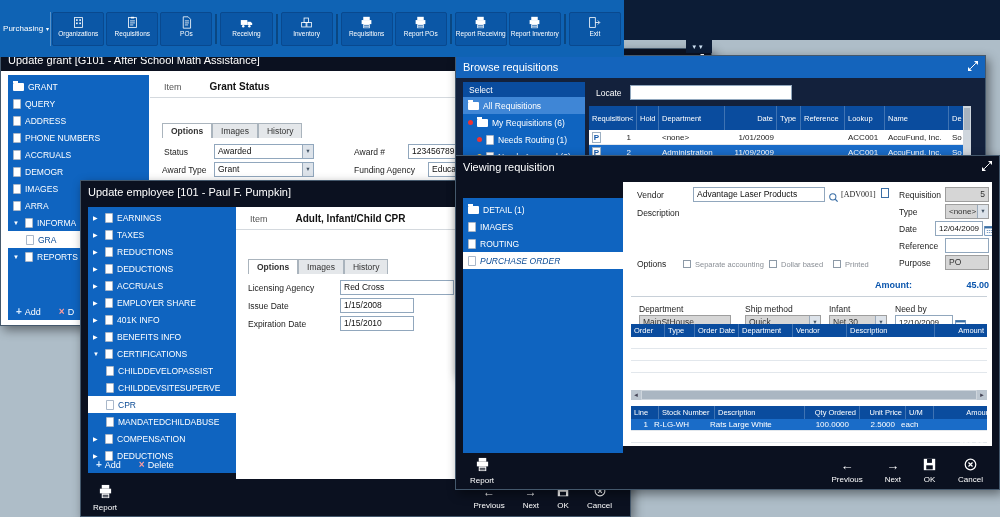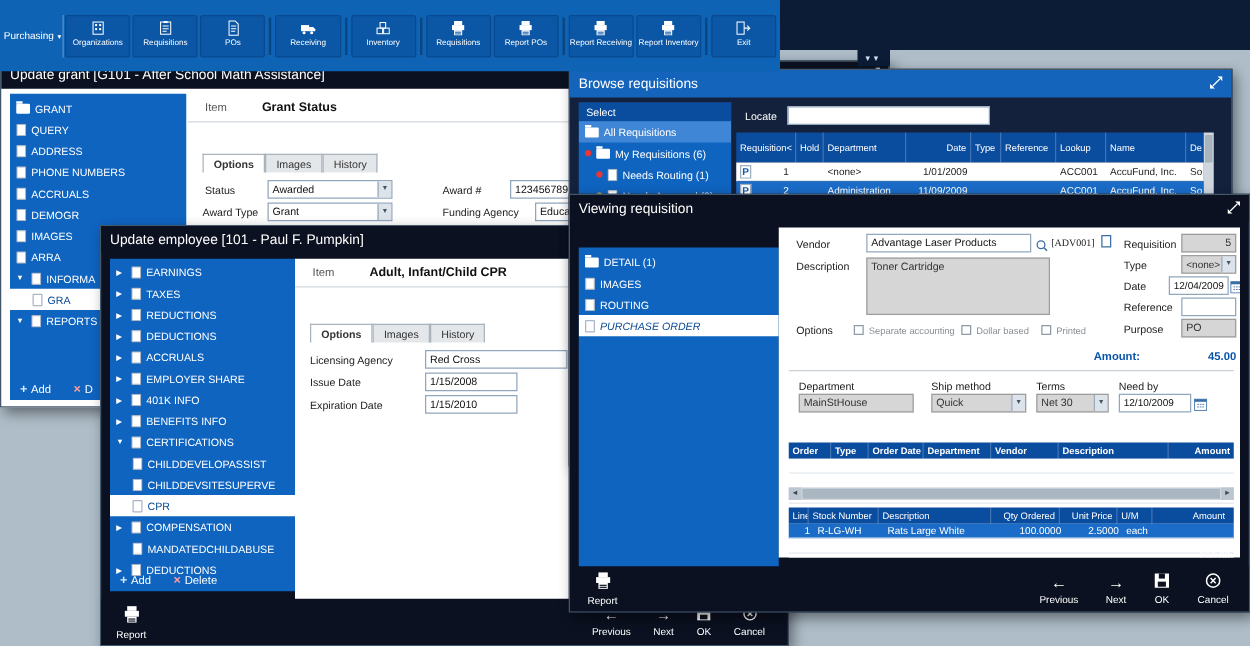--- a/index.html
+++ b/index.html
@@ -314,28 +314,28 @@
           <span>CHILDDEVELOPASSIST</span>
         </div>
       <div class="sitem child">
           <span class="i-doc"></span>
           <span>CHILDDEVSITESUPERVE</span>
         </div>
       <div class="sitem child sel">
           <span class="i-doc"></span>
           <span>CPR</span>
         </div>
+      <div class="sitem child">
+          <span class="i-doc"></span>
+          <span>MANDATEDCHILDABUSE</span>
+        </div>
       <div class="sitem">
           <span class="tri">▶</span>
           <span class="i-doc"></span>
           <span>COMPENSATION</span>
-        </div>
-      <div class="sitem child">
-          <span class="i-doc"></span>
-          <span>MANDATEDCHILDABUSE</span>
         </div>
       <div class="sitem">
           <span class="tri">▶</span>
           <span class="i-doc"></span>
           <span>DEDUCTIONS</span>
         </div>
       <div class="addrow">
         <span><span class="plus">+</span><span>Add</span></span>
         <span><span class="xdel">×</span><span>Delete</span></span>
       </div>
@@ -528,21 +528,20 @@
       <span class="r" style="left:205px;top:7px;"><svg width="11" height="11" viewBox="0 0 16 16">
             <circle cx="7" cy="7" r="4.5" fill="none" stroke="#3a6ea5" stroke-width="1.5"></circle>
             <path d="M10.5 10.5L14 14" stroke="#3a6ea5" stroke-width="1.8"></path>
           </svg></span>
       <span class="lb" style="left:218px;top:8px;font-size:8px;font-family:Liberation Serif, serif;">[ADV001]</span>
       <span class="r" style="left:258px;top:6px;width:8px;height:10px;background:#fff;border:1px solid #3a6ea5;"></span>
       <span class="lb" style="left:276px;top:8px;">Requisition</span>
       <div class="fw fg num" style="left:322px;top:5px;width:44px;text-align:right;"><span>5</span></div>
 
       <span class="lb" style="left:14px;top:26px;">Description</span>
-      <div class="fw fg" style="left:70px;top:24px;width:147px;height:46px;line-height:12px;"><span>Toner Cartridge</span></div>
 
       <span class="lb" style="left:276px;top:25px;">Type</span>
       <div class="fw fg" style="left:322px;top:22px;width:44px;padding-right:12px;font-size:8px;"><span>&lt;none&gt;</span><span class="arrbox">▼</span></div>
       <span class="lb" style="left:276px;top:42px;">Date</span>
       <div class="fw" style="left:312px;top:39px;width:48px;font-size:8px;"><span>12/04/2009</span></div>
       <span class="r" style="left:361px;top:40px;"><svg width="11" height="11" viewBox="0 0 16 16">
             <rect x="1" y="2" width="14" height="13" fill="#fff" stroke="#3a6ea5"></rect>
             <rect x="1" y="2" width="14" height="3" fill="#3a6ea5"></rect>
             <path d="M4 8h2M7 8h2M10 8h2M4 11h2M7 11h2M10 11h2" stroke="#3a6ea5"></path>
           </svg></span>
@@ -560,31 +559,31 @@
       <div class="fw fg" style="left:322px;top:73px;width:44px;"><span>PO</span></div>
 
       <span class="blue-amt r" style="left:252px;top:98px;">Amount:</span>
       <span class="blue-amt r" style="left:310px;top:98px;width:56px;text-align:right;">45.00</span>
       <div class="r" style="left:8px;top:114px;width:356px;border-top:1px solid #c8d0d8;"></div>
 
       <span class="lb" style="left:16px;top:122px;">Department</span>
       <div class="fw fg" style="left:16px;top:133px;width:92px;"><span>MainStHouse</span></div>
       <span class="lb" style="left:122px;top:122px;">Ship method</span>
       <div class="fw fg" style="left:122px;top:133px;width:76px;padding-right:12px;"><span>Quick</span><span class="arrbox">▼</span></div>
-      <span class="lb" style="left:206px;top:122px;">Terms</span>
+      <span class="lb" style="left:206px;top:122px;">Infant</span>
       <div class="fw fg" style="left:206px;top:133px;width:58px;padding-right:0;"><span>Net 30</span><span class="arrbox">▼</span></div>
       <span class="lb" style="left:272px;top:122px;">Need by</span>
       <div class="fw" style="left:272px;top:133px;width:58px;font-size:8px;"><span>12/10/2009</span></div>
       <span class="r" style="left:332px;top:134px;"><svg width="11" height="11" viewBox="0 0 16 16">
             <rect x="1" y="2" width="14" height="13" fill="#fff" stroke="#3a6ea5"></rect>
             <rect x="1" y="2" width="14" height="3" fill="#3a6ea5"></rect>
             <path d="M4 8h2M7 8h2M10 8h2M4 11h2M7 11h2M10 11h2" stroke="#3a6ea5"></path>
           </svg></span>
 
-      <div class="r" style="left:8px;top:172px;width:356px;font-weight:bold;">
+      <div class="r" style="left:8px;top:142px;width:356px;">
         <div class="thead">
           <span style="width:34px;">Order</span>
           <span style="width:30px;">Type</span>
           <span style="width:44px;">Order Date</span>
           <span style="width:54px;">Department</span>
           <span style="width:54px;">Vendor</span>
           <span style="width:88px;">Description</span>
           <span style="width:52px;border-right:none;" class="num">Amount</span>
         </div>
         <div class="trow"></div>
@@ -592,21 +591,21 @@
         <div class="trow"></div>
       </div>
       <div class="hscroll" style="left:8px;top:208px;width:356px;">
         <span class="harr">◄</span>
         <span class="hthumb"></span>
         <span class="harr">►</span>
       </div>
 
       <div class="r" style="left:8px;top:224px;width:356px;">
         <div class="thead">
-          <span style="width:16px;text-align:center;">Line</span>
+          <span style="width:28px;text-align:center;">Line</span>
           <span style="width:56px;">Stock Number</span>
           <span style="width:90px;">Description</span>
           <span style="width:55px;" class="num">Qty Ordered</span>
           <span style="width:46px;" class="num">Unit Price</span>
           <span style="width:28px;">U/M</span>
           <span style="width:61px;border-right:none;" class="num">Amount</span>
         </div>
         <div class="trow selrow">
           <span style="width:20px;" class="num">1</span>
           <span style="width:56px;">R-LG-WH</span>

